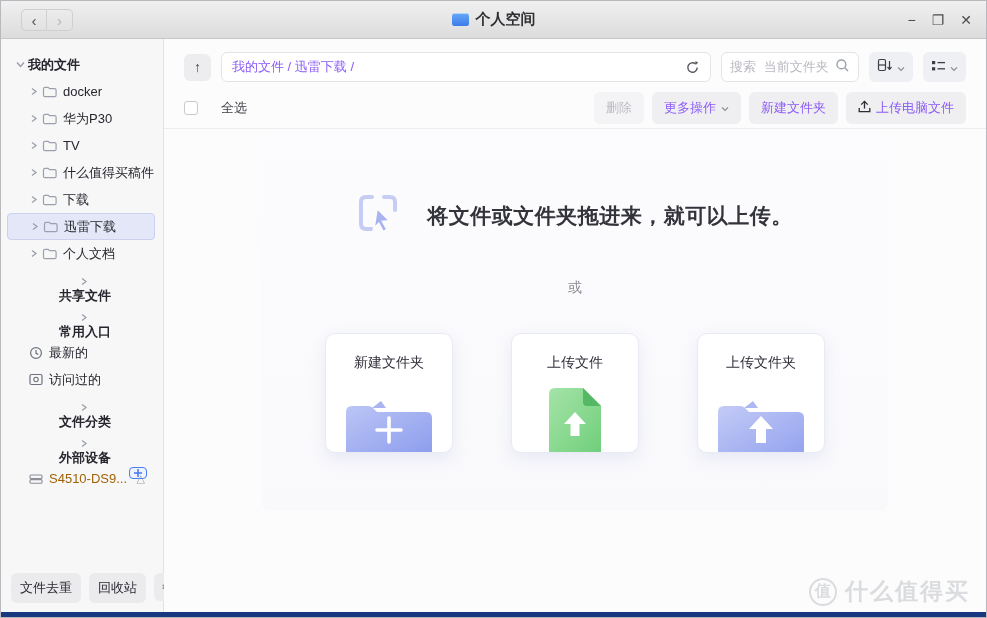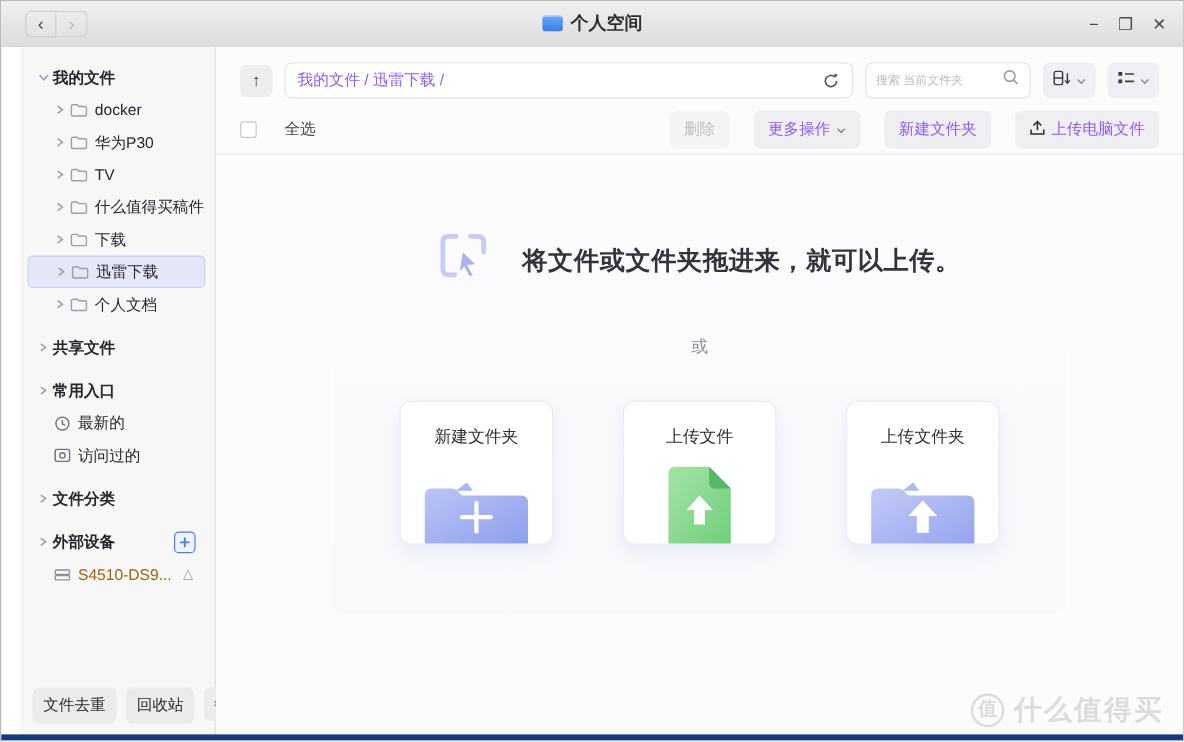--- a/index.html
+++ b/index.html
@@ -11,53 +11,53 @@
   .navgroup { position:absolute; left:20px; top:8px; display:flex; }
   .navbtn { width:26px; height:22px; background:linear-gradient(#ececec,#e2e2e2); border:1px solid #cfcfcf; display:flex; align-items:center; justify-content:center; font-size:15px; color:#4a4a4e; }
   .navbtn.back { border-radius:5px 0 0 5px; }
   .navbtn.fwd  { border-radius:0 5px 5px 0; border-left:none; color:#b3b3b8; }
   .apptitle { display:flex; align-items:center; gap:7px; font-size:15px; font-weight:700; color:#2f2f33; }
   .appicon { width:17px; height:13px; border-radius:2.5px; background:linear-gradient(#66a8f5,#3c7cea); box-shadow:inset 0 1px 0 rgba(255,255,255,.5); }
   .wincontrols { position:absolute; right:14px; top:0; height:38px; display:flex; align-items:center; gap:16px; }
   .winbtn { font-size:14px; color:#4b4b4f; line-height:1; cursor:default; }
 
   
-  .body { display:flex; height:576px;margin-left:16px; }
+  .body { display:flex; height:576px; }
 
   
   .sidebar { position:relative; width:163px; background:#f7f7f8; border-right:1px solid #e2e2e6; padding-top:12px; flex:none; }
   .row { height:27px; display:flex; align-items:center; margin:0 8px 0 6px; padding-left:8px; border-radius:4px; font-size:13px; color:#26262e; cursor:default; }
   .row.section { font-weight:700; }
   .row.child { padding-left:22px; }
   .row.selected { background:#e4e7f7; border:1px solid #ccd1ef; }
   .row .chev { width:13px; display:flex; align-items:center; flex:none; }
   .row .ic { margin-right:6px; display:flex; align-items:center; flex:none; }
-  .gap { margin-top:9px; }
+  .gap { margin-top:9px;flex-direction:column; }
   .plusbtn { margin-left:auto; margin-right:8px; width:18px; height:18px; border:1.5px solid #4a7df0; border-radius:4px; background:#eef3ff; display:flex; align-items:center; justify-content:center; cursor:pointer; }
   .eject { margin-left:auto; margin-right:10px; color:#9aa0aa; font-size:11px; }
   .devlabel { color:#a16207; }
   .sbfooter { position:absolute; left:10px; bottom:12px; display:flex; gap:8px; align-items:flex-start; }
   .sbtn { background:#ebebee; border-radius:6px; padding:6px 9px; font-size:13px; color:#2b2b33; cursor:pointer; white-space:nowrap; }
   .gearbtn { background:#ebebee; border-radius:6px; width:28px; height:28px; display:flex; align-items:center; justify-content:center; font-size:15px; color:#8a8f99; cursor:pointer; }
 
   
   .main { flex:1; display:flex; flex-direction:column; background:#fcfcfd; position:relative; }
   .toolbar1 { height:48px; display:flex; align-items:center; padding:8px 20px 0 20px; gap:10px; }
   .upbtn { width:27px; height:27px; border-radius:6px; background:#ededf0; display:flex; align-items:center; justify-content:center; color:#45454d; font-size:14px; cursor:pointer; flex:none; }
   .crumbfield { flex:1; height:30px; background:#fff; border:1px solid #e3e3e8; border-radius:6px; display:flex; align-items:center; padding:0 10px; font-size:13px; color:#8b5cf6; cursor:text; }
   .refresh { margin-left:auto; display:flex; cursor:pointer; }
   .searchfield { width:138px; height:30px; background:#fff; border:1px solid #e3e3e8; border-radius:6px; display:flex; align-items:center; padding:0 8px; flex:none; }
-  .searchfield input { border:none; outline:none; width:100%; font-size:10px; color:#3a3a42; background:transparent; font-family:Liberation Sans, sans-serif; }
+  .searchfield input { border:none; outline:none; width:100%; font-size:13px; color:#3a3a42; background:transparent; font-family:Liberation Mono, monospace; }
   .searchfield input::placeholder { color:#b9b9c1; }
   .squarebtn { height:30px; padding:0 8px; border-radius:6px; background:#eef0f3; display:flex; align-items:center; gap:4px; cursor:pointer; flex:none; }
 
   .toolbar2 { height:42px; display:flex; align-items:center; padding:0 20px; border-bottom:1px solid #ececf0; }
   .selectall { display:flex; align-items:center; gap:23px; font-size:13px; color:#3f3f47; cursor:pointer; }
   .cbox { width:14px; height:14px; border:1px solid #c9c9cf; border-radius:3px; background:#fff; }
-  .actions { margin-left:auto; display:flex; gap:20px; align-items:center; }
+  .actions { margin-left:auto; display:flex; gap:8px; align-items:center; }
   .abtn { background:#efeff2; border-radius:6px; padding:7px 12px; font-size:13px; color:#8b5cf6; display:flex; align-items:center; gap:5px; cursor:pointer; white-space:nowrap; }
   .abtn.disabled { background:#f4f4f6; color:#bcbcc4; cursor:default; }
 
   .content { flex:1; position:relative; }
   .dropzone { position:absolute; left:98px; right:98px; top:4px; height:378px; background:linear-gradient(#fcfbfd,#f9f9fc); border-radius:8px; }
   .dz-head { display:flex; align-items:center; justify-content:center; gap:28px; margin-top:60px; }
   .dz-headline { font-size:21px; font-weight:700; color:#33333b; letter-spacing:.5px; }
   .dz-or { text-align:center; margin-top:40px; font-size:14px; color:#8a8a92; }
   .cards { display:flex; justify-content:center; gap:58px; margin-top:36px; }
   .card { width:128px; height:120px; background:#fff; border:1px solid #e9ebf4; border-radius:10px; box-shadow:0 6px 16px rgba(145,155,205,.16); position:relative; overflow:hidden; cursor:pointer; }

